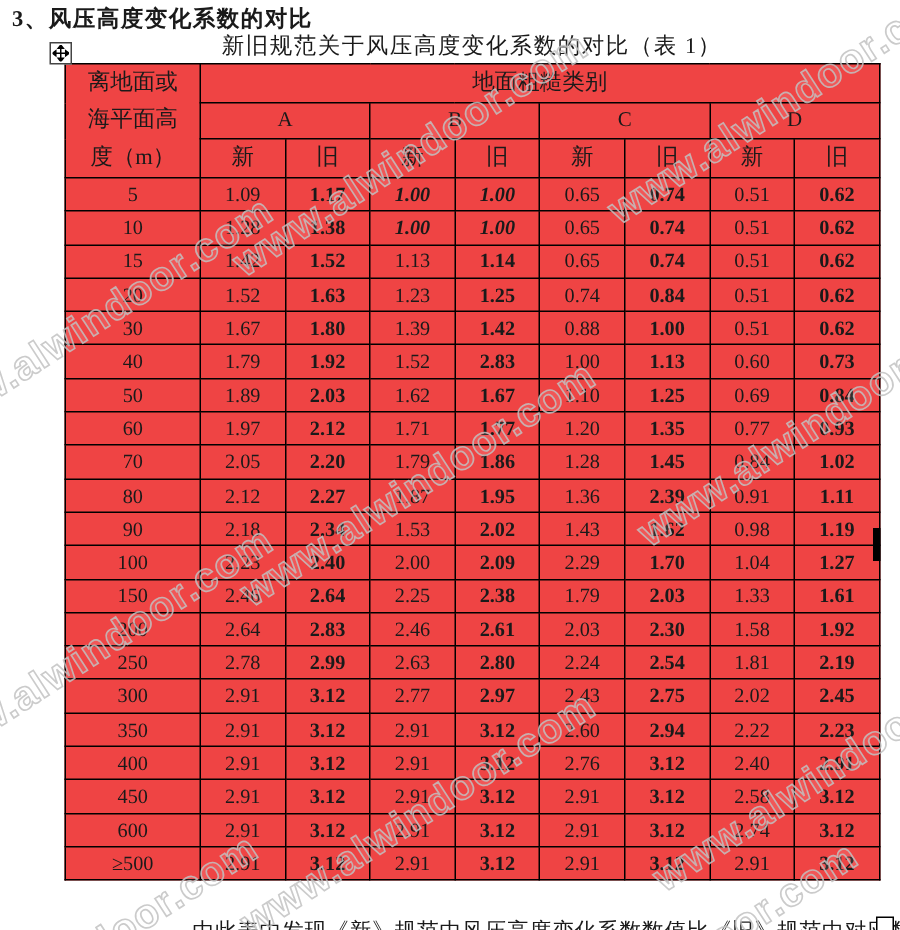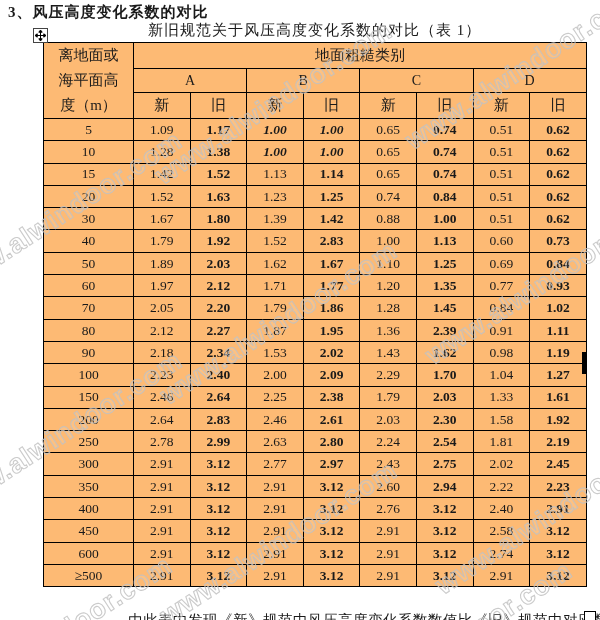--- a/index.html
+++ b/index.html
@@ -21,21 +21,21 @@
   }
   .move-handle{
     position:absolute;left:33px;top:28px;width:13px;height:13px;
     border:1px solid #444;background:#fff;
     display:flex;align-items:center;justify-content:center;
     box-sizing:content-box;z-index:3;
   }
   table.coeff{
     position:absolute;left:43px;top:42px;width:543px;
     border-collapse:collapse;table-layout:fixed;
-    background:#fdba74;z-index:1;
+    background:#ef4444;z-index:1;
   }
   table.coeff col.c-h{width:90px;}
   table.coeff col.c-v{width:56.6px;}
   table.coeff td,table.coeff th{
     border:1px solid #000;
     text-align:center;vertical-align:middle;
     padding:0;font-weight:normal;
     font-size:13px;line-height:1;
     overflow:hidden;
   }

